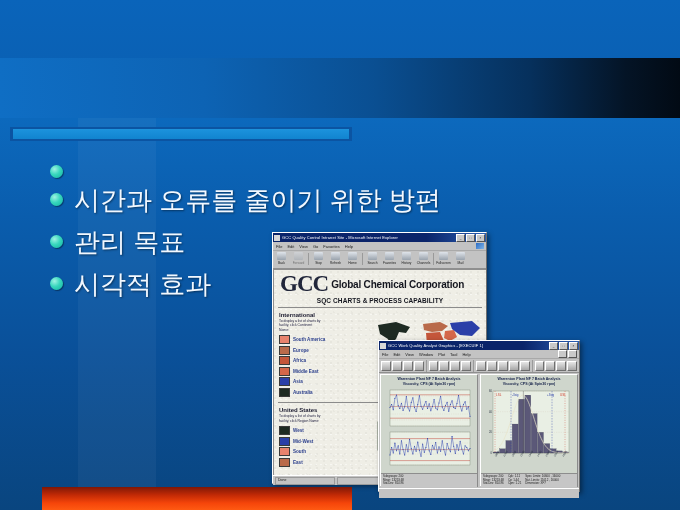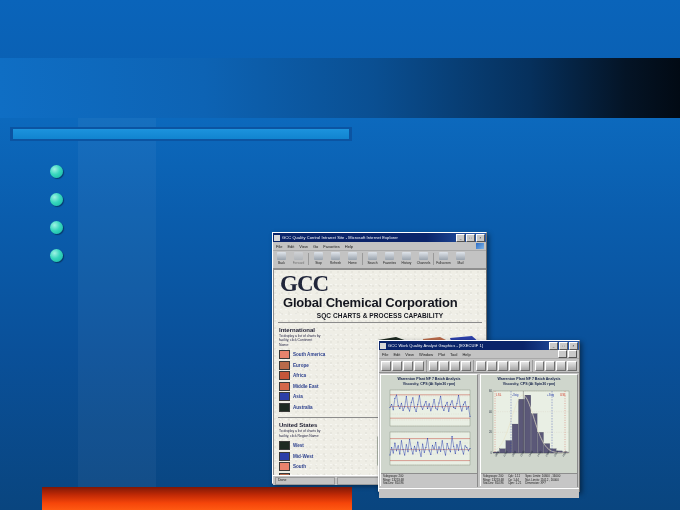--- a/index.html
+++ b/index.html
@@ -83,24 +83,24 @@
   .tb-sep{width:1px;height:12px;background:#9a9a9a;margin:1px 1px 0 1px;}
 
   .ie-page{position:relative;height:205px;overflow:hidden;
     background:#efeee6;
     background-image:
       radial-gradient(circle at 15% 25%,rgba(0,0,0,.035) 0 1px,transparent 1px),
       radial-gradient(circle at 65% 70%,rgba(0,0,0,.03) 0 1px,transparent 1px),
       radial-gradient(circle at 40% 90%,rgba(255,255,255,.5) 0 1px,transparent 1px);
     background-size:7px 7px,9px 9px,5px 5px;
     border-left:1px solid #8f8f8f;border-top:1px solid #8f8f8f;}
-  .gcc-head{display:flex;align-items:flex-start;padding:3px 0 0 6px;flex-direction:column;}
+  .gcc-head{display:flex;align-items:center;padding:3px 0 0 6px;}
   .gcc-big{font-size:23px;line-height:22px;font-weight:bold;color:#21263a;
     letter-spacing:-1px;font-family:"Liberation Serif",serif;}
-  .gcc-co{font-size:13px;font-weight:bold;color:#14161f;margin-left:3px;
+  .gcc-co{font-size:10px;font-weight:bold;color:#14161f;margin-left:3px;
     letter-spacing:-.2px;}
   .gcc-sub{text-align:center;font-size:6.5px;font-weight:bold;color:#14161f;
     padding:2px 0 2px 0;letter-spacing:.1px;}
   .gcc-rule{height:1px;background:#8b8b8b;margin:1px 4px;}
   .sec-title{font-size:6px;font-weight:bold;color:#1a1a2e;padding:3px 0 1px 5px;}
   .sec-body{display:flex;padding-left:5px;}
   .sec-hint{font-size:3.4px;color:#1d1d3d;line-height:4.4px;width:42px;flex:none;}
   .legend{margin-top:3px;}
   .legend-row{display:flex;align-items:center;margin-bottom:1.5px;}
   .legend-sw{width:9px;height:7px;border:1px solid #3a3a3a;margin-right:3px;flex:none;}
@@ -146,26 +146,29 @@
 
   <div class="accent-bar-outer"></div>
   <div class="accent-bar"></div>
 
   <div class="bullets">
     <div class="bullet-row">
       <div class="bullet-dot"></div>
     </div>
     <div class="bullet-row">
       <div class="bullet-dot"></div>
+      <div class="bullet-text">시간과 오류를 줄이기 위한 방편</div>
     </div>
     <div class="bullet-row">
       <div class="bullet-dot"></div>
+      <div class="bullet-text">관리 목표</div>
     </div>
     <div class="bullet-row">
       <div class="bullet-dot"></div>
+      <div class="bullet-text">시각적 효과</div>
     </div>
   </div>
 
   <div class="win" id="ie-win">
     <div class="tbar">
       <div class="tbar-icon"></div>
       <div class="tbar-title">GCC Quality Control Intranet Site - Microsoft Internet Explorer</div>
       <div class="tbar-btns">
         <div class="tbar-btn">_</div>
         <div class="tbar-btn">□</div>

